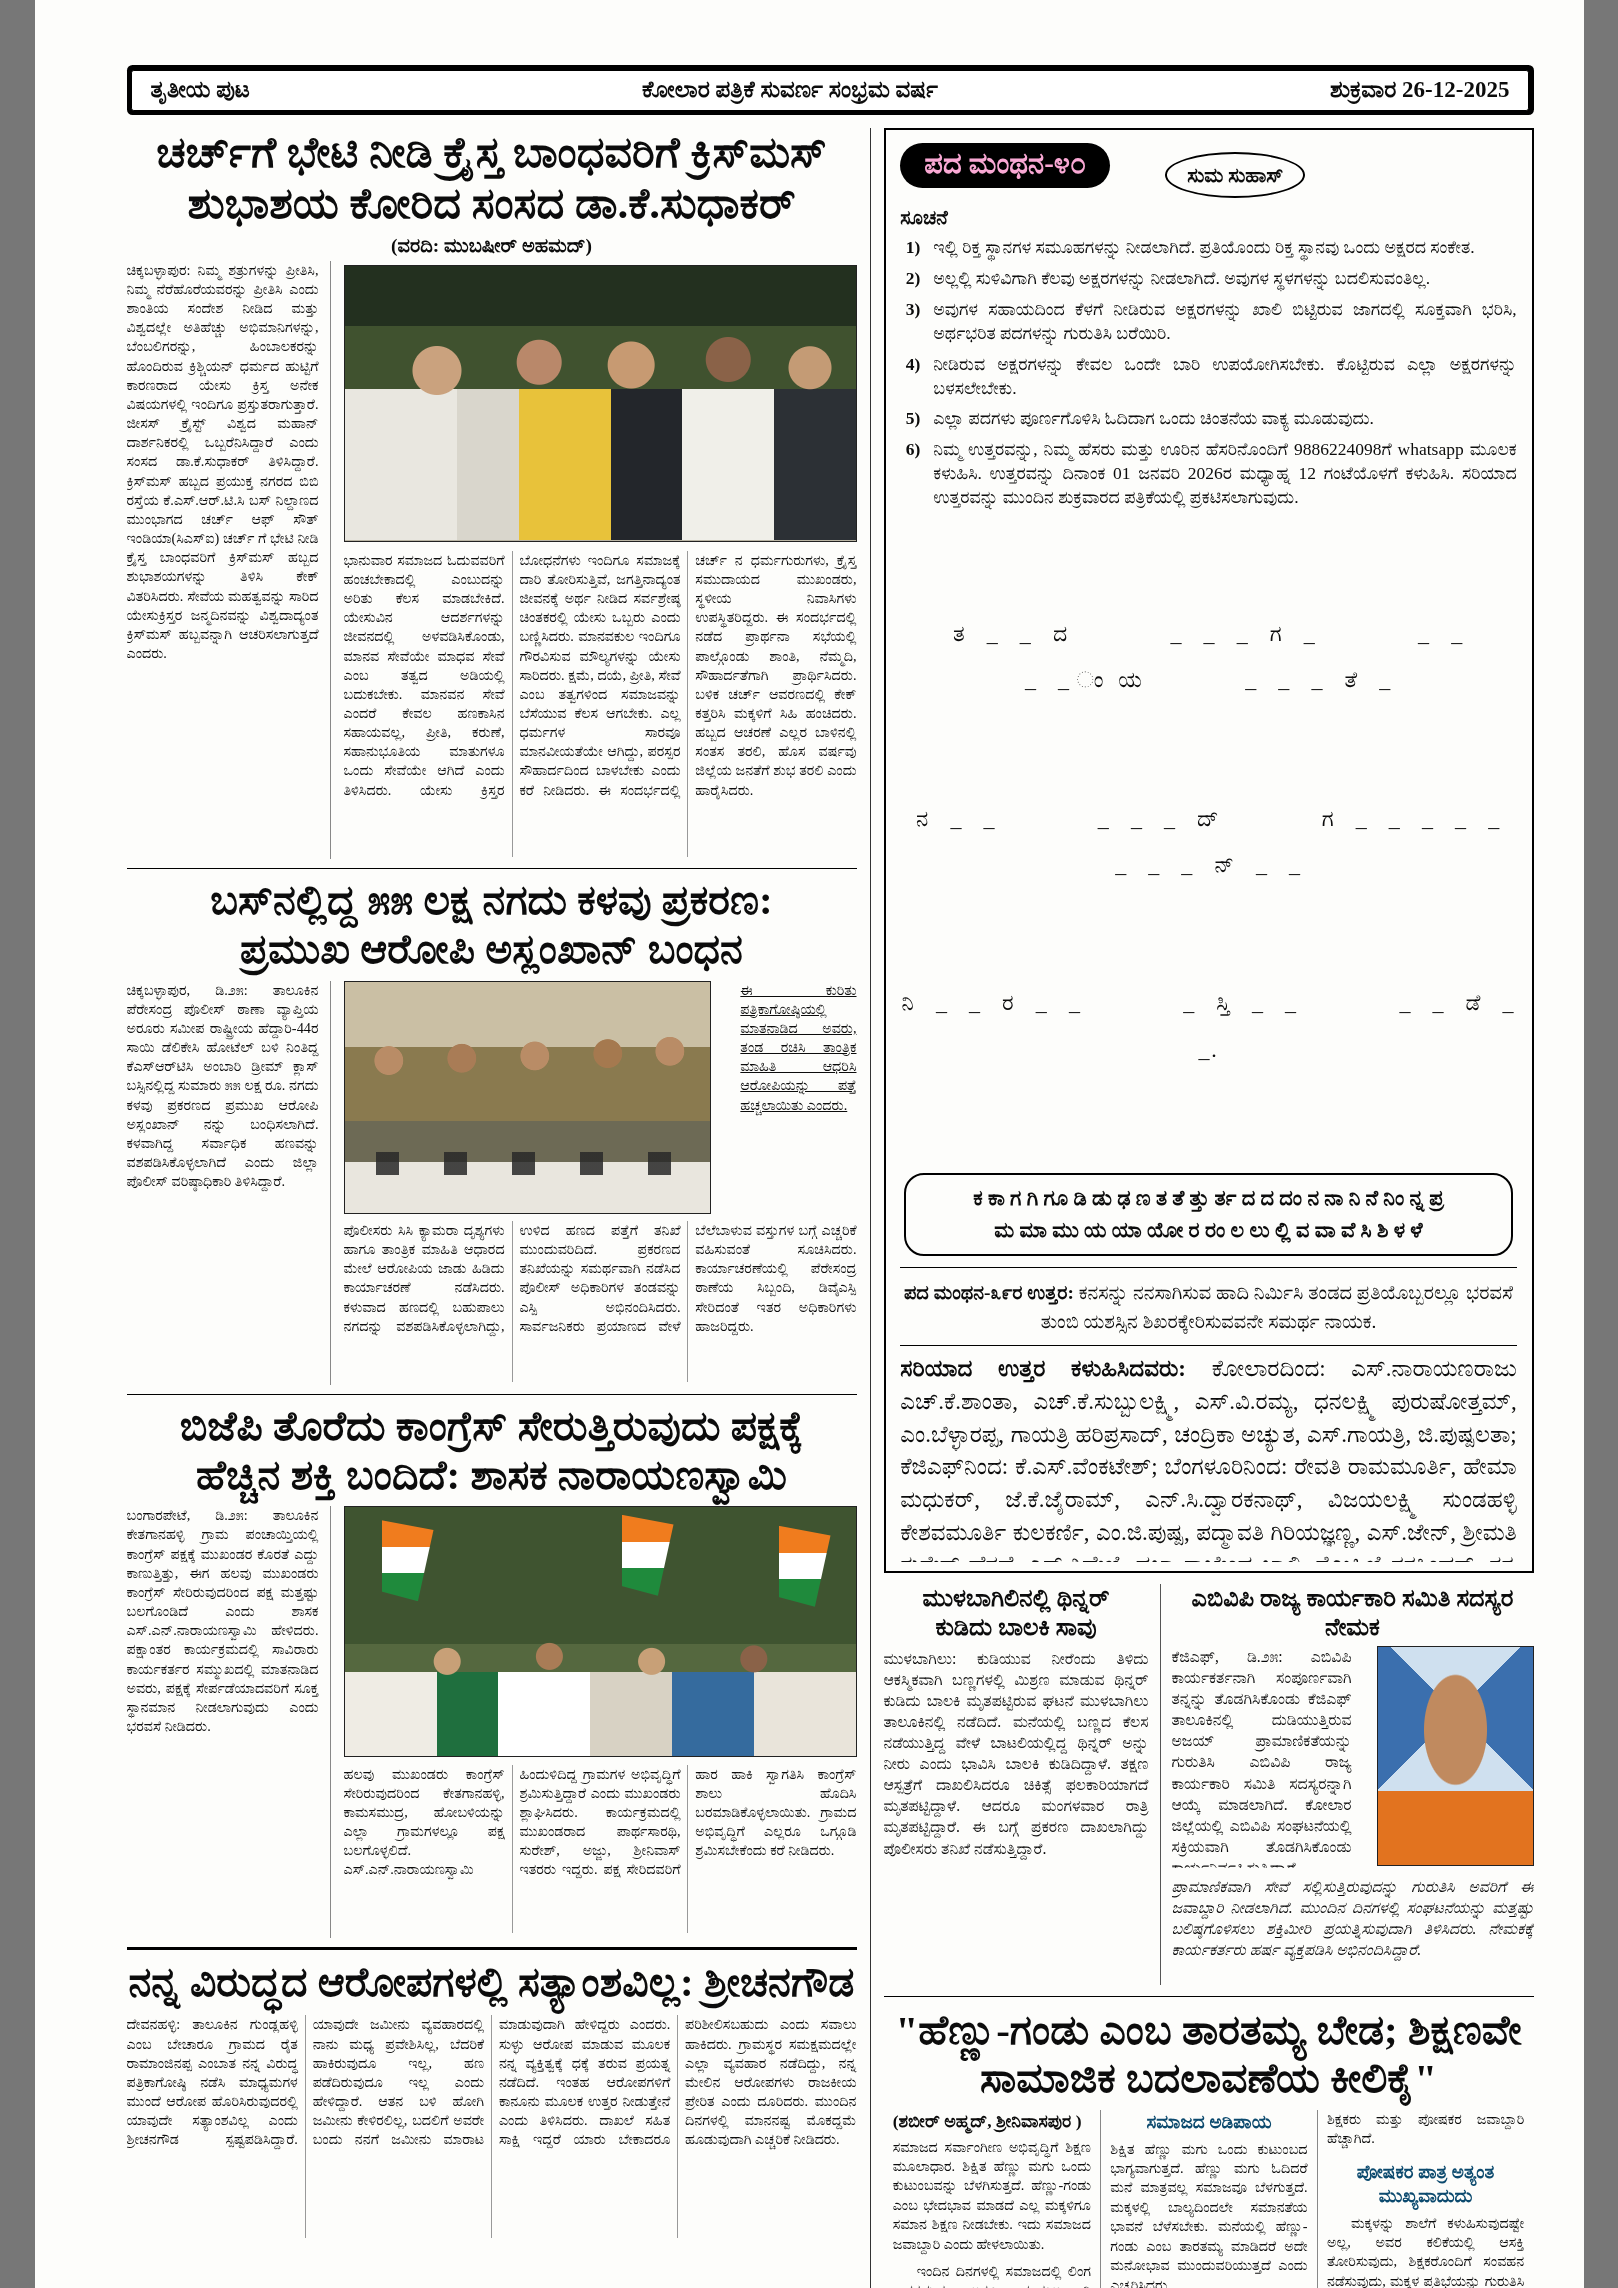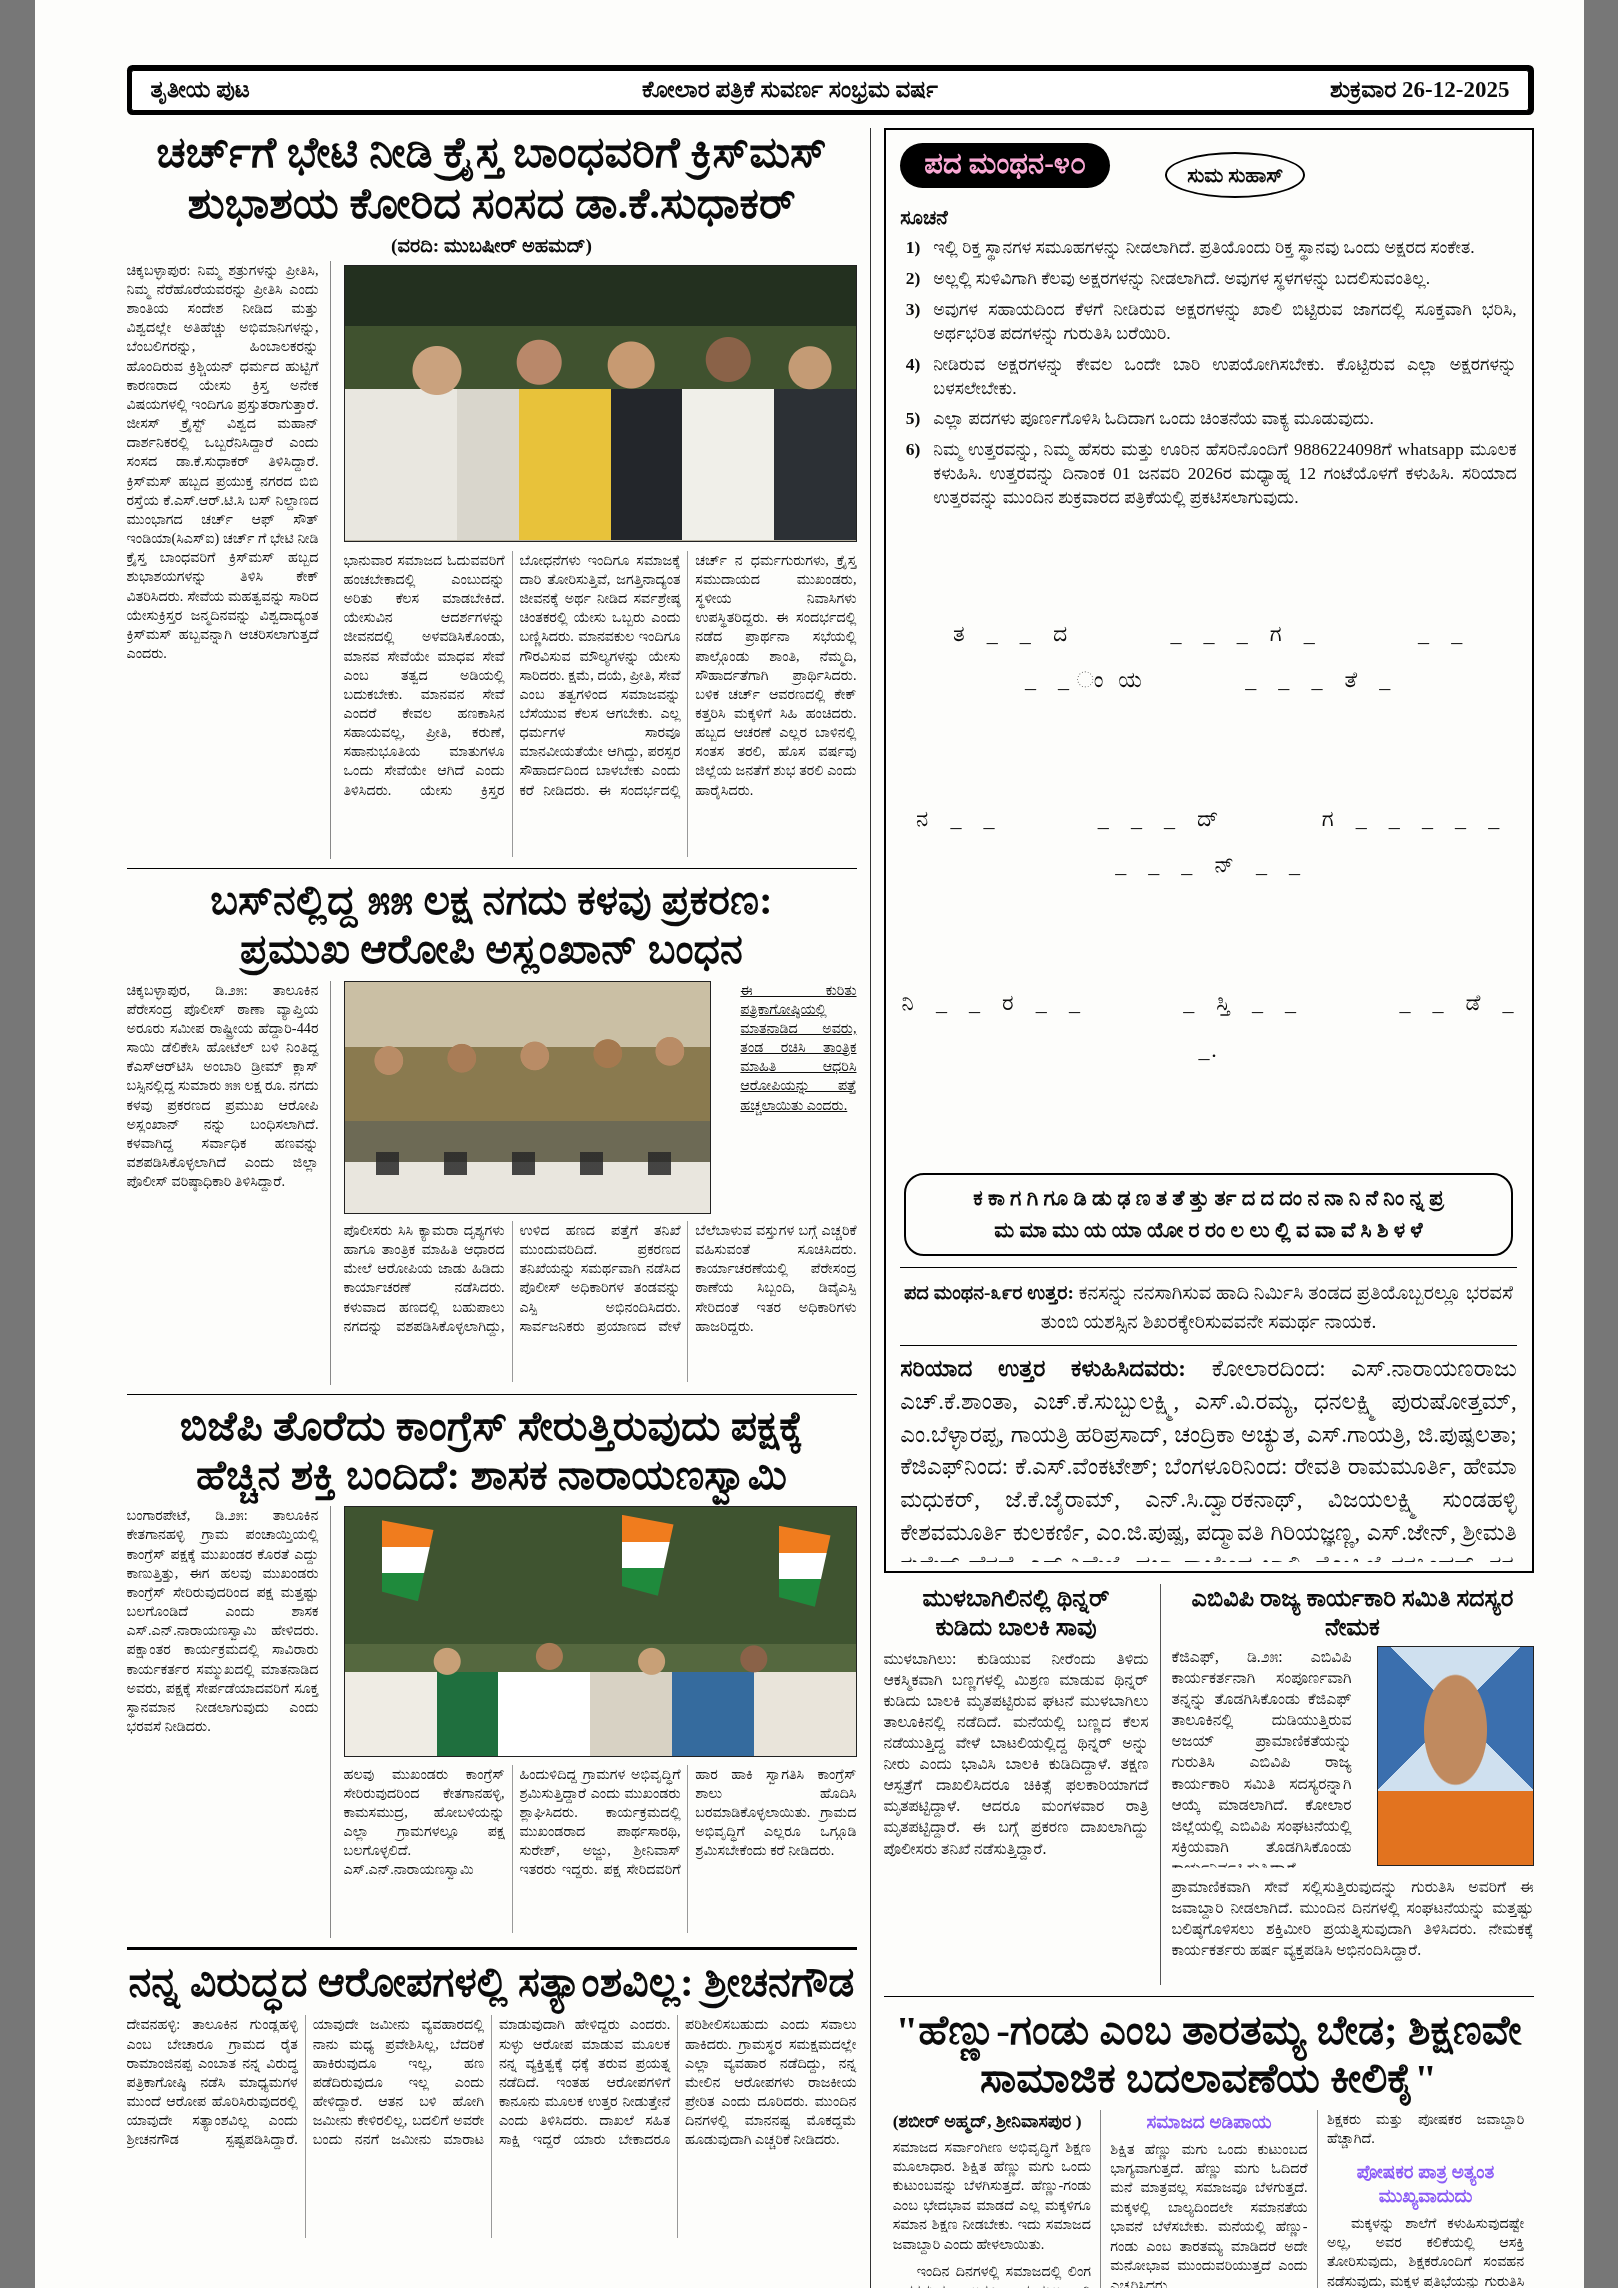--- a/index.html
+++ b/index.html
@@ -117,21 +117,21 @@
   .thinner-art { width:277px; padding-right:11px; border-right:0.9px solid #555; }
   .abvp-art { flex:1; padding-left:11px; }
   .abvp-flex { display:flex; gap:25px; margin-top:5.5px; }
   
   .edu { border-top:1.8px solid #000; margin-top:11px; padding-top:9.2px; }
   .edu-cols { display:flex; margin-top:7.4px; }
   .edu-col { width:33.33%; padding:0 9.2px; font-size:14.3px; line-height:1.36;
     text-align:justify; height:771px; overflow:hidden; }
   .edu-col + .edu-col { border-left:0.9px solid #888; }
   .edu-byline { font-weight:bold; font-size:17.5px; margin-bottom:3.7px; }
-  .subhead { color:#8b5cf6; font-weight:bold; text-align:center; font-size:18.5px;
+  .subhead { color:#0c4a6e; font-weight:bold; text-align:center; font-size:18.5px;
     margin:11px 0 5.5px; line-height:1.3; }
   .para { margin-bottom:7.4px; text-indent:24px; }
   .para.noindent { text-indent:0; }
 </style>
 </head>
 <body>
 
 <div class="page">
 
   <div class="hdrbar">
@@ -248,21 +248,21 @@
             <div>ಕುಡಿದು ಬಾಲಕಿ ಸಾವು</div>
           </div>
           <div class="body-txt" style="font-size:15.7px; height:305px; margin-top:7.4px;">ಮುಳಬಾಗಿಲು: ಕುಡಿಯುವ ನೀರೆಂದು ತಿಳಿದು ಆಕಸ್ಮಿಕವಾಗಿ ಬಣ್ಣಗಳಲ್ಲಿ ಮಿಶ್ರಣ ಮಾಡುವ ಥಿನ್ನರ್ ಕುಡಿದು ಬಾಲಕಿ ಮೃತಪಟ್ಟಿರುವ ಘಟನೆ ಮುಳಬಾಗಿಲು ತಾಲೂಕಿನಲ್ಲಿ ನಡೆದಿದೆ. ಮನೆಯಲ್ಲಿ ಬಣ್ಣದ ಕೆಲಸ ನಡೆಯುತ್ತಿದ್ದ ವೇಳೆ ಬಾಟಲಿಯಲ್ಲಿದ್ದ ಥಿನ್ನರ್ ಅನ್ನು ನೀರು ಎಂದು ಭಾವಿಸಿ ಬಾಲಕಿ ಕುಡಿದಿದ್ದಾಳೆ. ತಕ್ಷಣ ಆಸ್ಪತ್ರೆಗೆ ದಾಖಲಿಸಿದರೂ ಚಿಕಿತ್ಸೆ ಫಲಕಾರಿಯಾಗದೆ ಮೃತಪಟ್ಟಿದ್ದಾಳೆ. ಆದರೂ ಮಂಗಳವಾರ ರಾತ್ರಿ ಮೃತಪಟ್ಟಿದ್ದಾರೆ. ಈ ಬಗ್ಗೆ ಪ್ರಕರಣ ದಾಖಲಾಗಿದ್ದು ಪೊಲೀಸರು ತನಿಖೆ ನಡೆಸುತ್ತಿದ್ದಾರೆ.</div>
         </div>
         <div class="abvp-art">
           <div class="headline h-md">ಎಬಿವಿಪಿ ರಾಜ್ಯ ಕಾರ್ಯಕಾರಿ ಸಮಿತಿ ಸದಸ್ಯರ ನೇಮಕ</div>
           <div class="abvp-flex">
             <div class="body-txt" style="font-size:15.7px; flex:1; height:222px;">ಕೆಜಿಎಫ್, ಡಿ.೨೫: ಎಬಿವಿಪಿ ಕಾರ್ಯಕರ್ತನಾಗಿ ಸಂಪೂರ್ಣವಾಗಿ ತನ್ನನ್ನು ತೊಡಗಿಸಿಕೊಂಡು ಕೆಜಿಎಫ್ ತಾಲೂಕಿನಲ್ಲಿ ದುಡಿಯುತ್ತಿರುವ ಅಜಯ್ ಪ್ರಾಮಾಣಿಕತೆಯನ್ನು ಗುರುತಿಸಿ ಎಬಿವಿಪಿ ರಾಜ್ಯ ಕಾರ್ಯಕಾರಿ ಸಮಿತಿ ಸದಸ್ಯರನ್ನಾಗಿ ಆಯ್ಕೆ ಮಾಡಲಾಗಿದೆ. ಕೋಲಾರ ಜಿಲ್ಲೆಯಲ್ಲಿ ಎಬಿವಿಪಿ ಸಂಘಟನೆಯಲ್ಲಿ ಸಕ್ರಿಯವಾಗಿ ತೊಡಗಿಸಿಕೊಂಡು ಕಾರ್ಯನಿರ್ವಹಿಸುತ್ತಿದ್ದಾರೆ.</div>
             <div class="photo ph-portrait"></div>
           </div>
-          <div class="body-txt" style="font-size:15.7px; height:109px; margin-top:7.4px;">ಪ್ರಾಮಾಣಿಕವಾಗಿ ಸೇವೆ ಸಲ್ಲಿಸುತ್ತಿರುವುದನ್ನು ಗುರುತಿಸಿ ಅವರಿಗೆ ಈ ಜವಾಬ್ದಾರಿ ನೀಡಲಾಗಿದೆ. ಮುಂದಿನ ದಿನಗಳಲ್ಲಿ ಸಂಘಟನೆಯನ್ನು ಮತ್ತಷ್ಟು ಬಲಿಷ್ಠಗೊಳಿಸಲು ಶಕ್ತಿಮೀರಿ ಪ್ರಯತ್ನಿಸುವುದಾಗಿ ತಿಳಿಸಿದರು. ನೇಮಕಕ್ಕೆ ಕಾರ್ಯಕರ್ತರು ಹರ್ಷ ವ್ಯಕ್ತಪಡಿಸಿ ಅಭಿನಂದಿಸಿದ್ದಾರೆ.</div>
+          <div class="body-txt" style="font-size:15.7px; height:109px; margin-top:7.4px;font-style:italic;">ಪ್ರಾಮಾಣಿಕವಾಗಿ ಸೇವೆ ಸಲ್ಲಿಸುತ್ತಿರುವುದನ್ನು ಗುರುತಿಸಿ ಅವರಿಗೆ ಈ ಜವಾಬ್ದಾರಿ ನೀಡಲಾಗಿದೆ. ಮುಂದಿನ ದಿನಗಳಲ್ಲಿ ಸಂಘಟನೆಯನ್ನು ಮತ್ತಷ್ಟು ಬಲಿಷ್ಠಗೊಳಿಸಲು ಶಕ್ತಿಮೀರಿ ಪ್ರಯತ್ನಿಸುವುದಾಗಿ ತಿಳಿಸಿದರು. ನೇಮಕಕ್ಕೆ ಕಾರ್ಯಕರ್ತರು ಹರ್ಷ ವ್ಯಕ್ತಪಡಿಸಿ ಅಭಿನಂದಿಸಿದ್ದಾರೆ.</div>
         </div>
       </div>
 
       <div class="edu">
         <div class="headline h-lg">
           <div>"ಹೆಣ್ಣು-ಗಂಡು ಎಂಬ ತಾರತಮ್ಯ ಬೇಡ; ಶಿಕ್ಷಣವೇ</div>
           <div>ಸಾಮಾಜಿಕ ಬದಲಾವಣೆಯ ಕೀಲಿಕೈ"</div>
         </div>
         <div class="edu-cols">
           <div class="edu-col">

